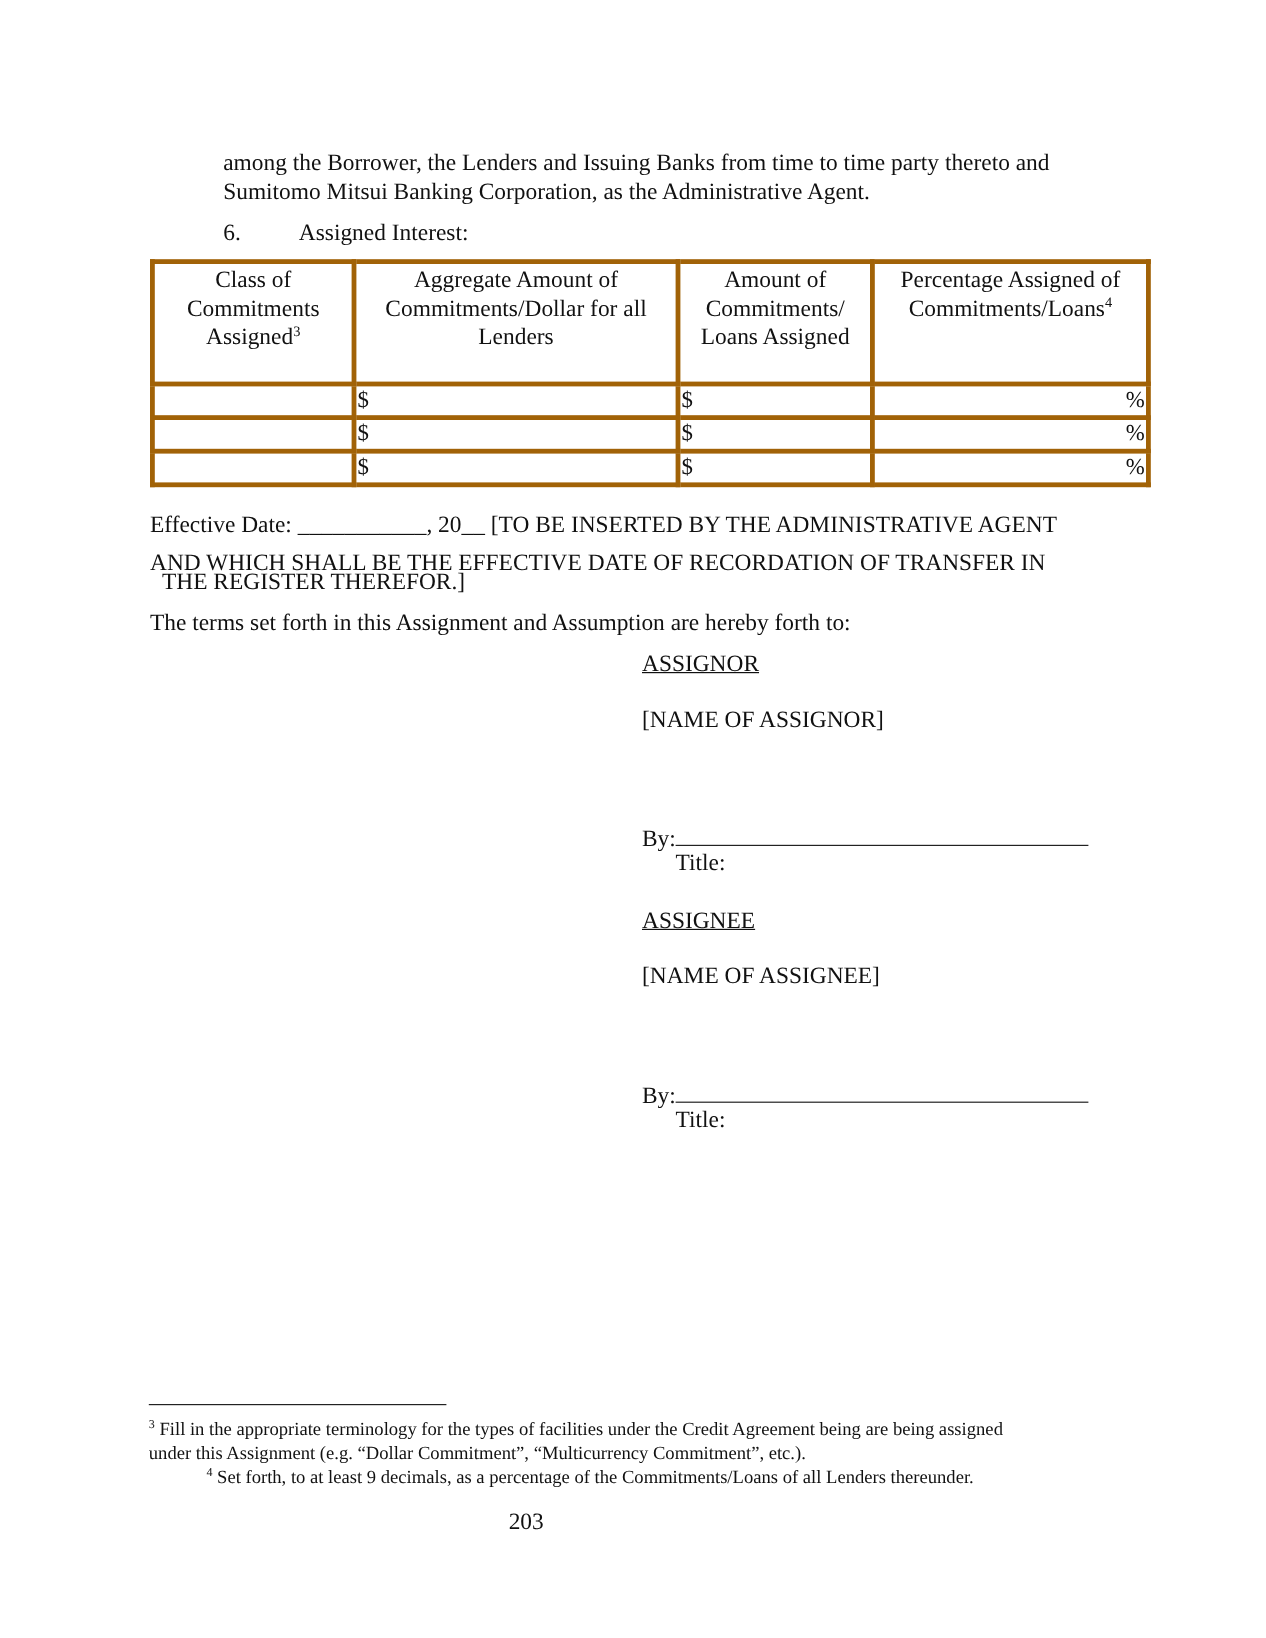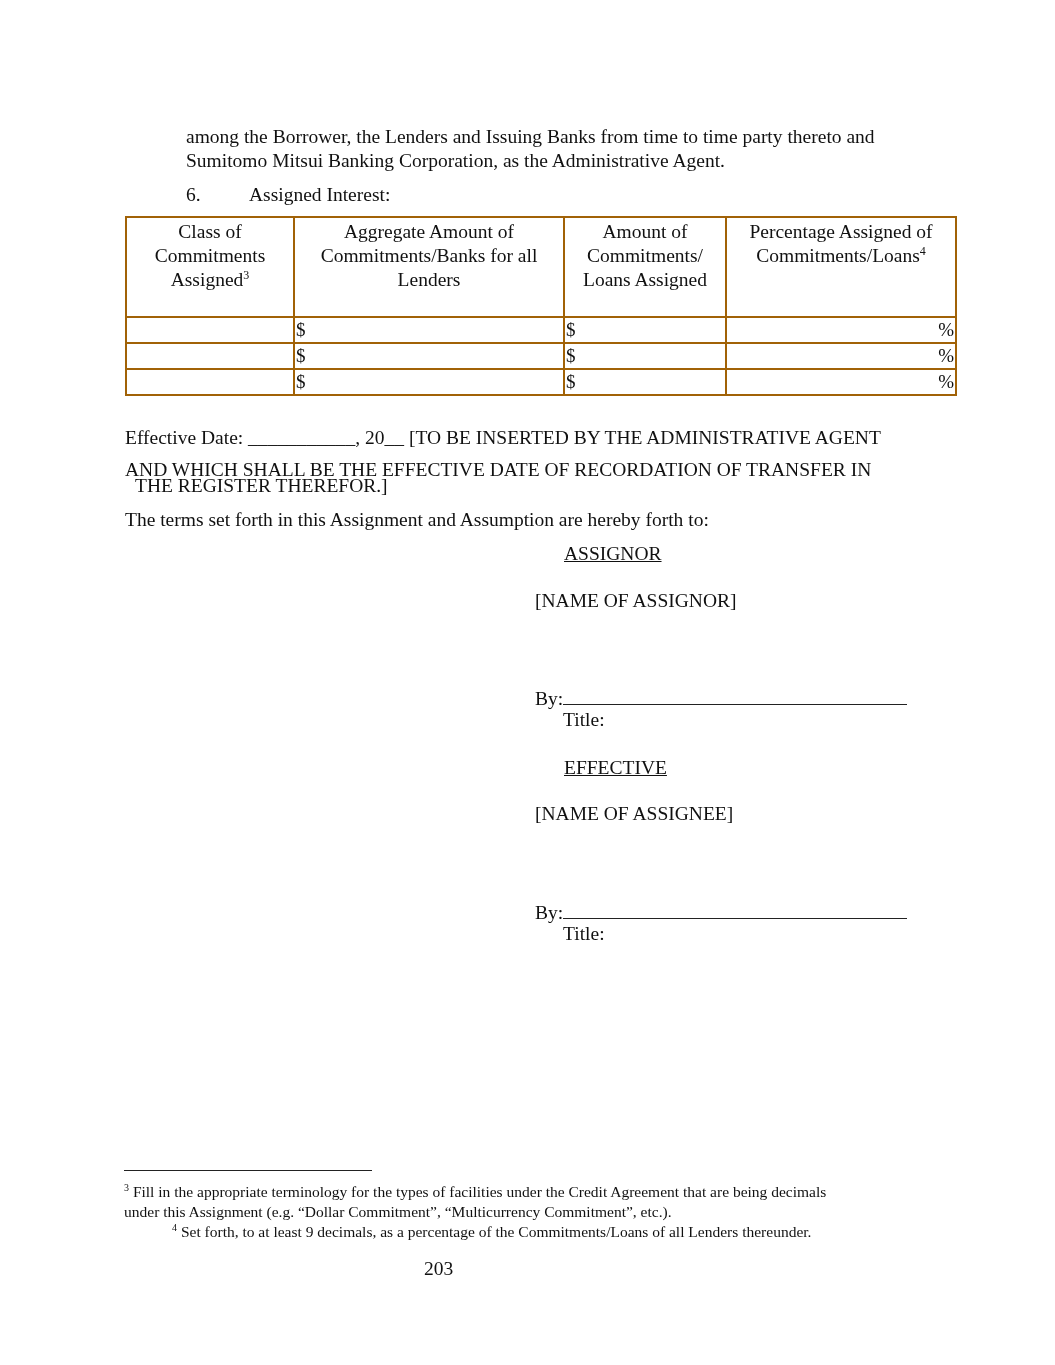--- a/index.html
+++ b/index.html
@@ -1,22 +1,22 @@
 <!DOCTYPE html>
 <html><head>
 <meta charset="utf-8">
 <style>
   html, body { margin: 0; padding: 0; background: #ffffff; }
   body { width: 1055px; height: 1365px; position: relative; overflow: hidden;
          font-family: "Liberation Serif", "DejaVu Serif", serif; color: #111; font-size: 19.5px; }
   .abs { position: absolute; }
   .line { white-space: nowrap; line-height: 24px; }
-  u { text-decoration: underline; margin-left: 29px; }
+  u { text-decoration: underline; }
   table.ai { position: absolute; left: 125px; top: 216px; width: 830px; border-collapse: collapse; table-layout: fixed; }
-  table.ai td, table.ai th { border: 2px solid #a16207; padding: 0; font-weight: normal; }
+  table.ai td, table.ai th { border: 4px solid #a16207; padding: 0; font-weight: normal; }
   table.ai th { height: 96px; vertical-align: top; text-align: center; line-height: 24px; padding-top: 2px; font-size: 19.5px; }
   table.ai td { height: 24px; font-size: 19px; line-height: 22px; }
   .cur { text-align: left; padding-left: 1px !important; }
   .pct { text-align: right; padding-right: 1px !important; }
   sup { font-size: 12px; vertical-align: 7px; line-height: 0; }
   .sigline { display: inline-block; width: 344px; border-bottom: 1.5px solid #222; height: 19px; vertical-align: baseline; }
   .fn { font-size: 15.5px; line-height: 20px; white-space: nowrap; }
   .fn sup { font-size: 10px; vertical-align: 6px; }
   .rule { position: absolute; left: 124px; top: 1170px; width: 248px; border-top: 1px solid #222; }
 </style>
@@ -38,21 +38,21 @@
   </colgroup>
   <tbody>
       <tr>
     <th>
       <div>Class of</div>
       <div>Commitments</div>
       <div><span>Assigned</span><sup>3</sup></div>
     </th>
     <th>
       <div>Aggregate Amount of</div>
-      <div>Commitments/Banks for all</div>
+      <div>Commitments/Dollar for all</div>
       <div>Lenders</div>
     </th>
     <th>
       <div>Amount of</div>
       <div>Commitments/</div>
       <div>Loans Assigned</div>
     </th>
     <th>
       <div>Percentage Assigned of</div>
       <div><span>Commitments/Loans</span><sup>4</sup></div>
@@ -85,25 +85,25 @@
 
 <div class="abs line" style="left:125px; top:508px;">The terms set forth in this Assignment and Assumption are hereby forth to:</div>
 
 <div class="abs line" style="left:535px; top:542px;"><u>ASSIGNOR</u></div>
 <div class="abs line" style="left:535px; top:589px;">[NAME OF ASSIGNOR]</div>
 <div class="abs line" style="left:535px; top:685px;">
   <span>By:</span><span class="sigline"></span>
 </div>
 <div class="abs line" style="left:563px; top:708px;">Title:</div>
 
-<div class="abs line" style="left:535px; top:756px;"><u>EFFECTIVE</u></div>
+<div class="abs line" style="left:535px; top:756px;"><u>ASSIGNEE</u></div>
 <div class="abs line" style="left:535px; top:802px;">[NAME OF ASSIGNEE]</div>
 <div class="abs line" style="left:535px; top:899px;">
   <span>By:</span><span class="sigline"></span>
 </div>
 <div class="abs line" style="left:563px; top:922px;">Title:</div>
 
 <div class="rule"></div>
-<div class="abs fn" style="left:124px; top:1182px;"><sup>3</sup> <span>Fill in the appropriate terminology for the types of facilities under the Credit Agreement that are being decimals</span></div>
+<div class="abs fn" style="left:124px; top:1182px;"><sup>3</sup> <span>Fill in the appropriate terminology for the types of facilities under the Credit Agreement being are being assigned</span></div>
 <div class="abs fn" style="left:124px; top:1202px;">under this Assignment (e.g. “Dollar Commitment”, “Multicurrency Commitment”, etc.).</div>
 <div class="abs fn" style="left:124px; top:1222px;margin-left:48px;"><sup>4</sup> <span>Set forth, to at least 9 decimals, as a percentage of the Commitments/Loans of all Lenders thereunder.</span></div>
 
 <div class="abs line" style="left:0; width:877px; text-align:center; top:1257px;">203</div>
 
 </body></html>

